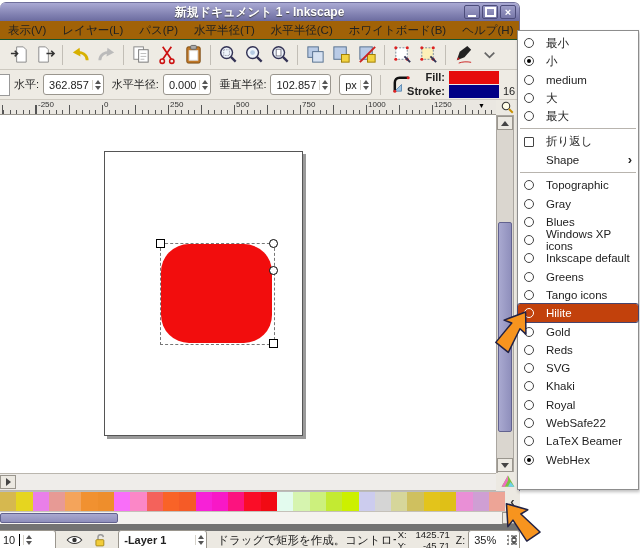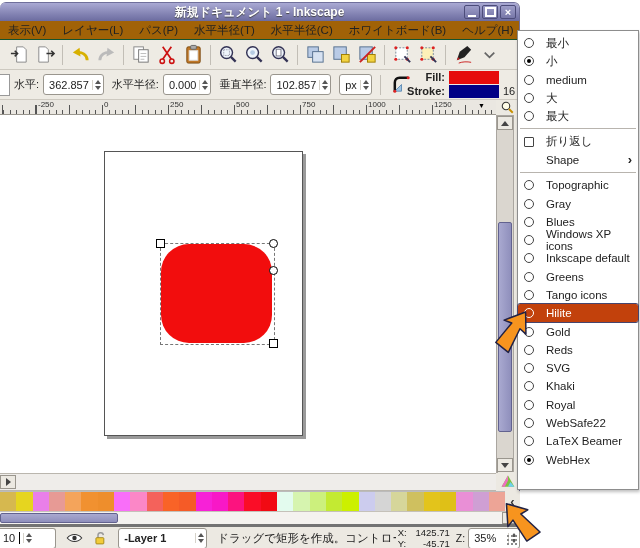--- a/index.html
+++ b/index.html
@@ -79,21 +79,21 @@
   .palette{position:absolute;left:0;top:488px;width:505px;height:20px;display:flex;border-top:1px solid #bbb;}
   .swatch{flex:1;}
   .pal-scroll{position:absolute;left:505px;top:488px;width:15px;height:20px;font-size:13px;font-weight:bold;
               display:flex;align-items:center;justify-content:center;color:#333;background:#ece9e2;}
   .pal-bar{position:absolute;left:0;top:508px;width:520px;height:13px;background:#f4f2ef;border-top:1px solid #c5c1b9;box-sizing:border-box;}
   .pal-thumb{position:absolute;left:0;top:1px;width:118px;height:10px;background:linear-gradient(180deg,#a9a9d0,#8f8fbc);
              border:1px solid #62628f;border-radius:2px;box-sizing:border-box;}
   .pal-right{position:absolute;right:3px;top:0;width:15px;height:12px;background:#ece9e2;border:1px solid #9a968e;
              display:flex;align-items:center;justify-content:center;box-sizing:border-box;}
   
-  .statusbar{position:absolute;left:0;top:521px;width:520px;height:25px;background:#ece9e2;border-top:3px solid #737373;
+  .statusbar{position:absolute;left:0;top:521px;width:520px;height:25px;background:#ece9e2;border-top:7px solid #737373;
              display:flex;align-items:center;font-size:11.5px;box-sizing:border-box;}
   .opacity-box{margin-left:-2px;width:54px;border-left:none;border-radius:0 3px 3px 0;}
   .caret{display:inline-block;width:1px;height:12px;background:#000;margin-left:1px;}
   .sb-icon{margin-left:10px;display:flex;align-items:center;}
   .layerbox{margin-left:10px;width:86px;justify-content:space-between;}
   .statustext{margin-left:10px;width:192px;white-space:nowrap;overflow:hidden;font-size:11.5px;}
   .xy{margin-left:2px;width:56px;font-size:9.5px;line-height:1.2;}
   .xy div{display:flex;justify-content:space-between;}
   .zlabel{margin-left:6px;font-size:10.5px;}
   .zoombox{margin-left:3px;width:46px;justify-content:space-between;}

